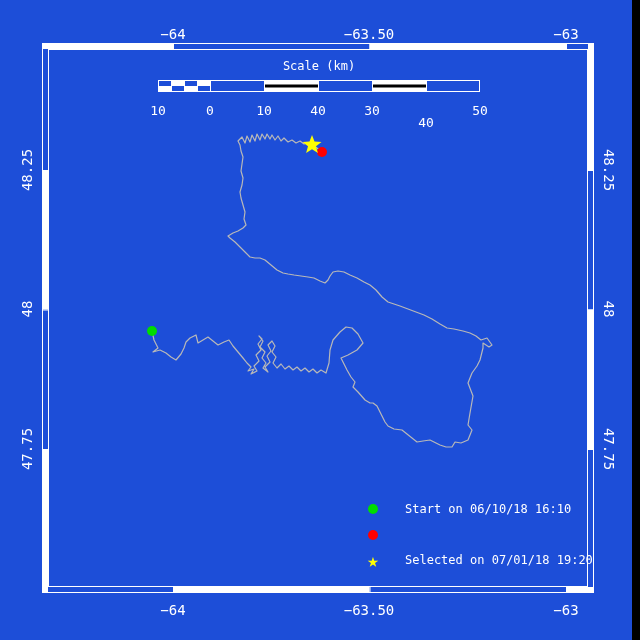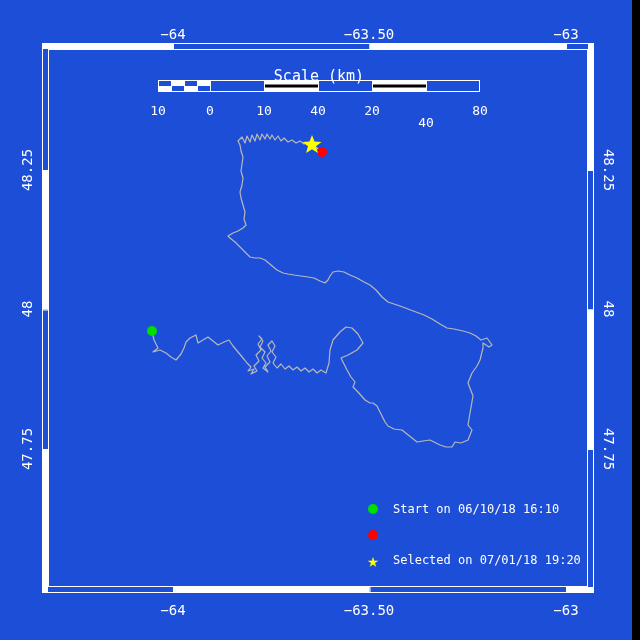--- a/index.html
+++ b/index.html
@@ -5,23 +5,23 @@
   html,body{margin:0;padding:0;background:#000;}
   #plot-window{
     position:relative;width:632px;height:640px;background:#1d4ed8;overflow:hidden;
     font-family:"DejaVu Sans Mono","Liberation Mono",monospace;color:#fff;
   }
   #plot-svg{position:absolute;left:0;top:0;}
   .lbl{position:absolute;white-space:nowrap;color:#fff;}
   .ax-top,.ax-bottom{font-size:14px;transform:translateX(-50%);}
   .ax-left{font-size:14px;transform:translate(-50%,-50%) rotate(-90deg);}
   .ax-right{font-size:14px;transform:translate(-50%,-50%) rotate(90deg);}
-  .scale-title{font-size:15px;transform:translateX(-50%);margin-top:8px;}
+  .scale-title{font-size:12px;transform:translateX(-50%);}
   .scale-num{font-size:13px;transform:translateX(-50%);text-align:center;}
-  .legend-item{position:absolute;display:flex;align-items:flex-end;height:20px;}
+  .legend-item{position:absolute;display:flex;align-items:flex-end;height:20px;gap:12px;}
   .legend-marker{width:20px;height:20px;display:flex;align-items:center;justify-content:center;margin-right:10px;}
   .legend-dot{width:10px;height:10px;border-radius:50%;}
   .legend-star{font-size:19px;line-height:20px;}
   .legend-text{font-size:12px;line-height:20px;}
 </style>
 </head>
 <body>
 
 <div id="plot-window">
 
@@ -86,23 +86,23 @@
 
   <div class="lbl ax-right" style="left:609px;top:170px">48.25</div>
   <div class="lbl ax-right" style="left:609px;top:309px">48</div>
   <div class="lbl ax-right" style="left:609px;top:449px">47.75</div>
 
   <div class="lbl scale-title" style="left:319px;top:59px">Scale (km)</div>
   <div class="lbl scale-num" style="left:158px;top:103px">10</div>
   <div class="lbl scale-num" style="left:210px;top:103px">0</div>
   <div class="lbl scale-num" style="left:264px;top:103px">10</div>
   <div class="lbl scale-num" style="left:318px;top:103px">40</div>
-  <div class="lbl scale-num" style="left:372px;top:103px">20</div>
+  <div class="lbl scale-num" style="left:372px;top:103px">30</div>
   <div class="lbl scale-num" style="left:426px;top:115px">40</div>
-  <div class="lbl scale-num" style="left:480px;top:103px">80</div>
+  <div class="lbl scale-num" style="left:480px;top:103px">50</div>
 
   <div class="legend-item" style="left:363px;top:499px">
     <span class="legend-marker">
         <span class="legend-dot" style="background:#00dd00"></span>
       </span>
     <span class="legend-text">Start on 06/10/18 16:10</span>
   </div>
   <div class="legend-item" style="left:363px;top:525px">
     <span class="legend-marker">
         <span class="legend-dot" style="background:#ff0000"></span>

